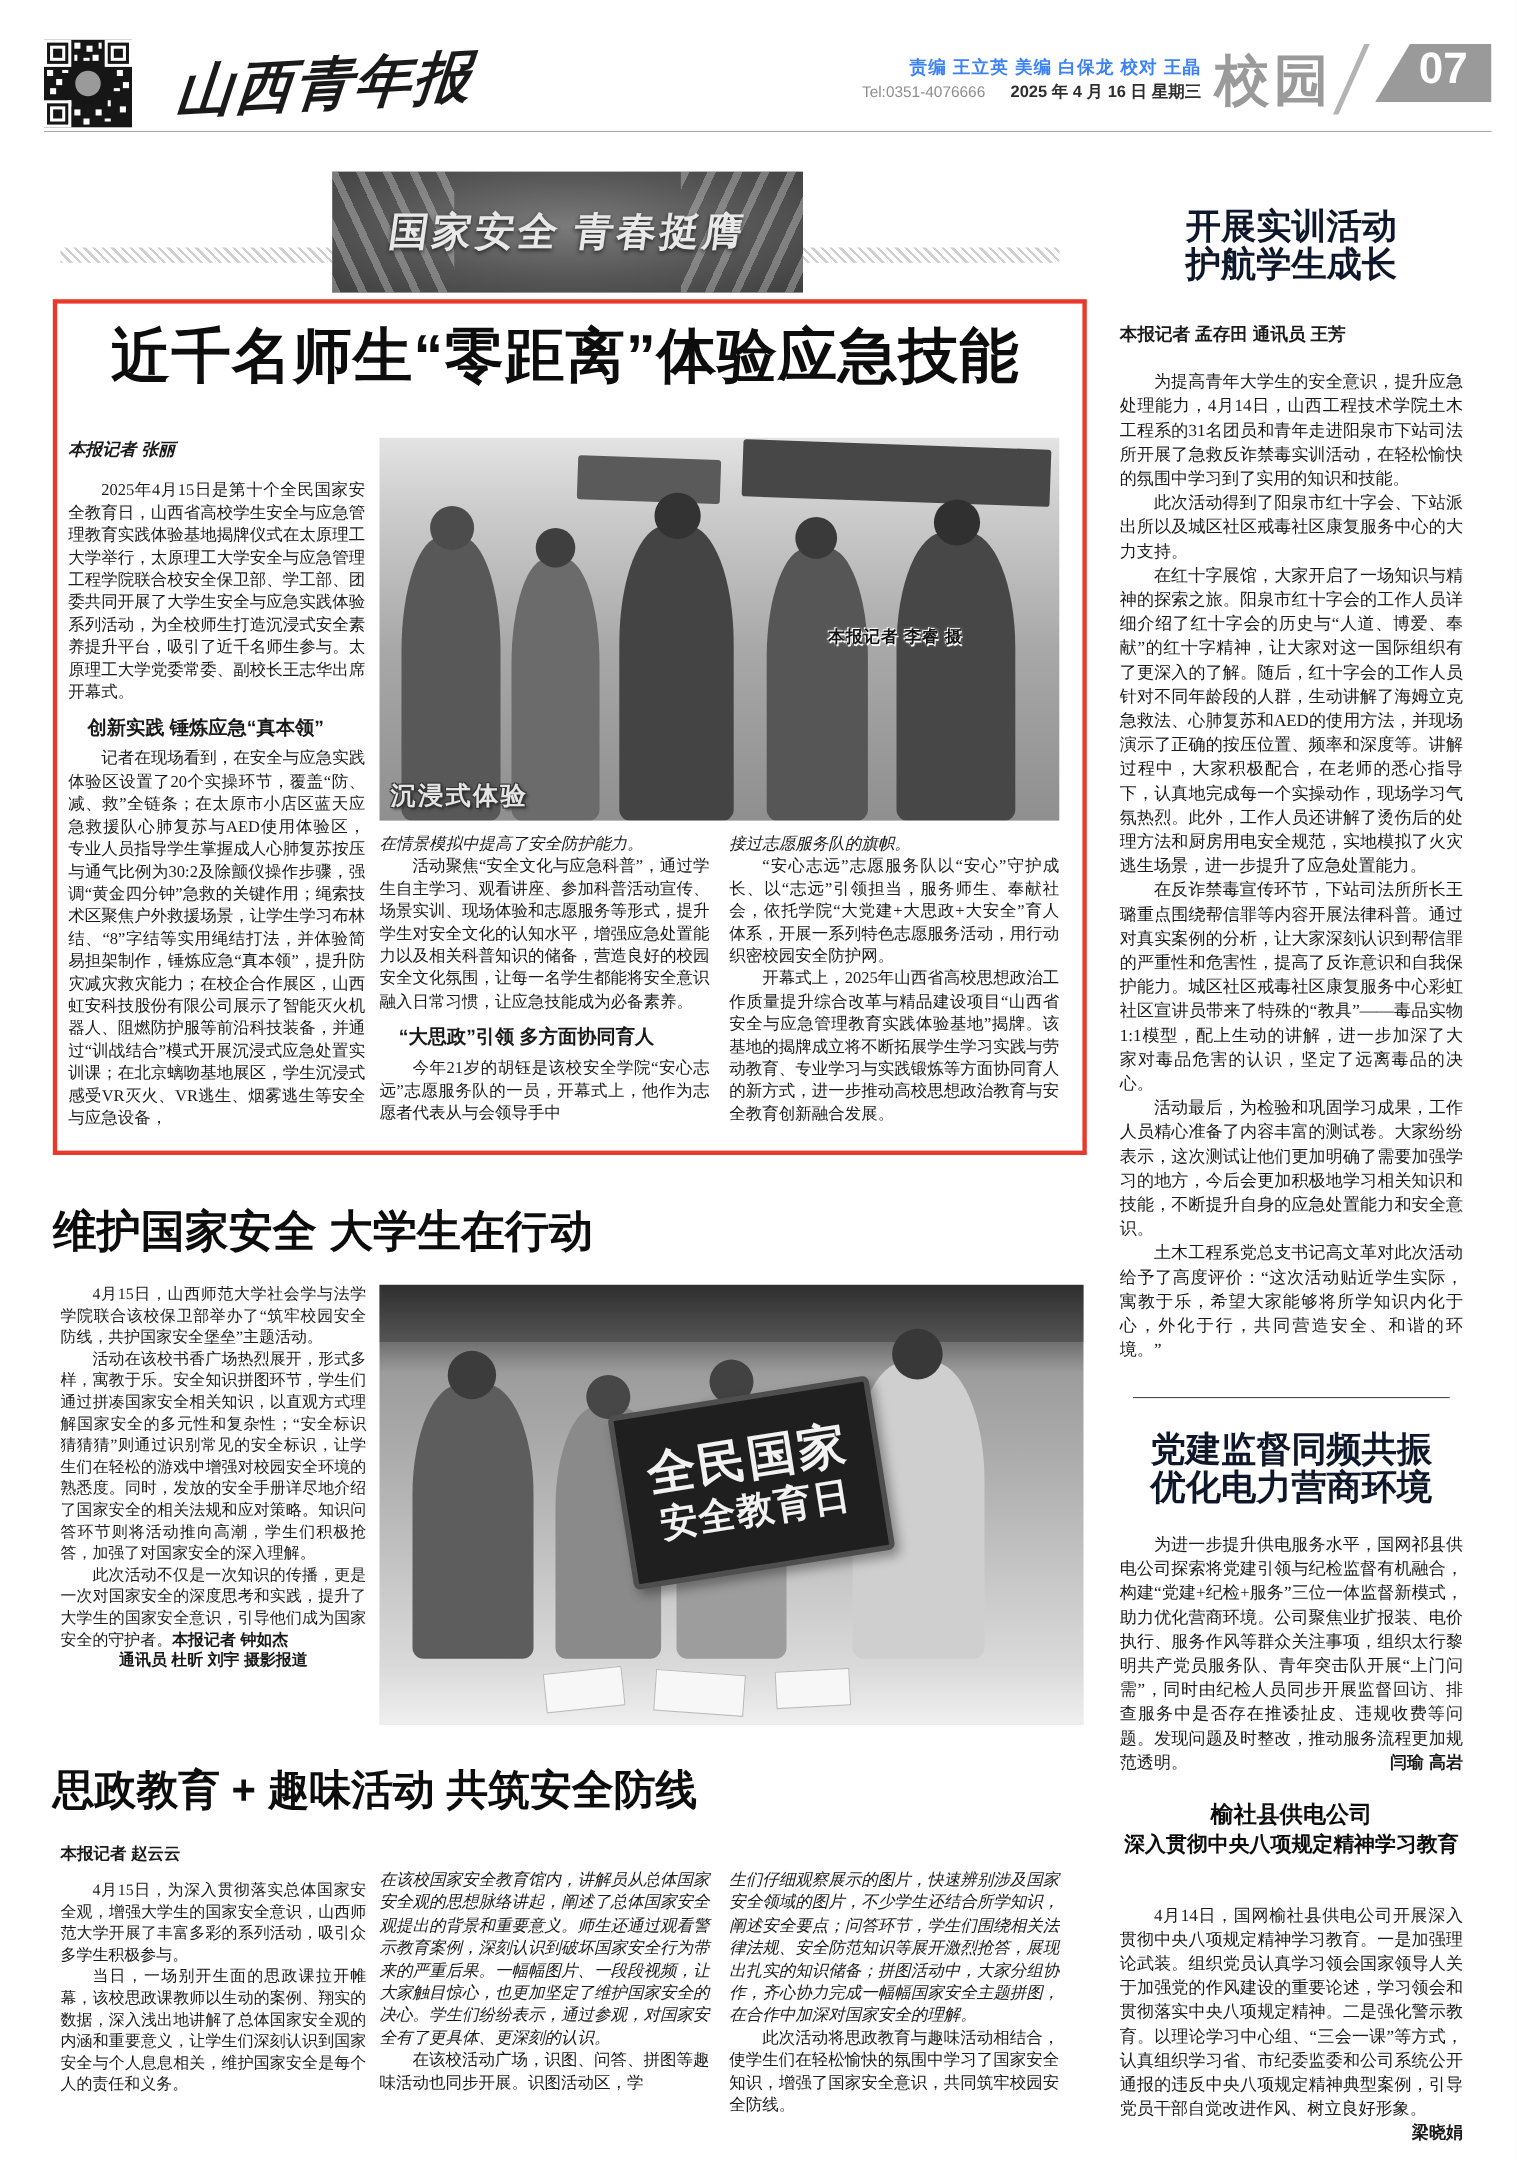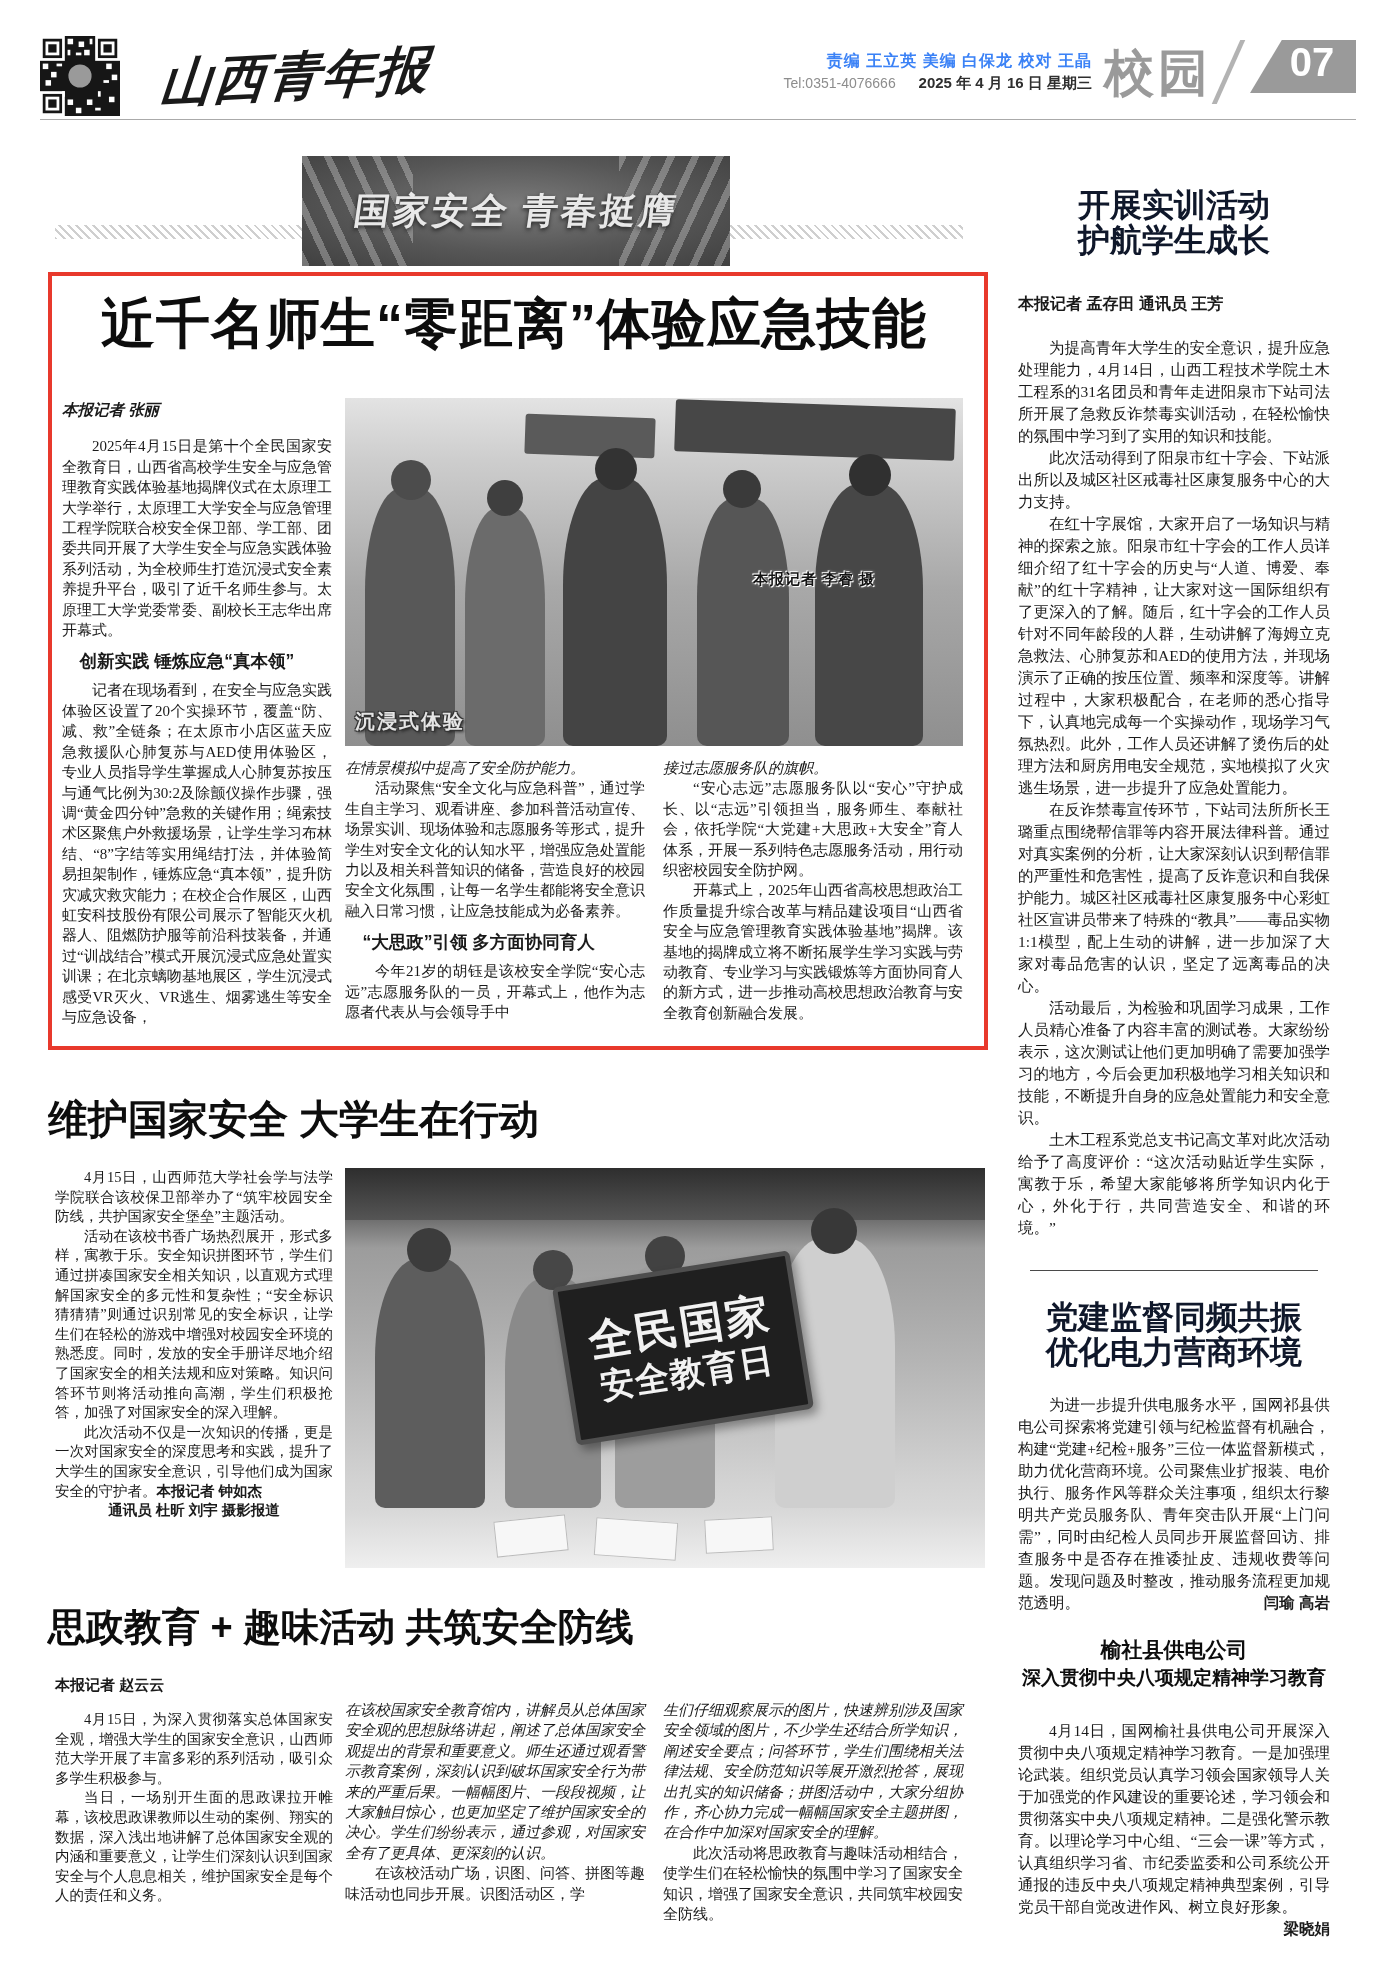--- a/index.html
+++ b/index.html
@@ -50,21 +50,21 @@
   .mid-title,.bot-title{font-family:"Liberation Sans",sans-serif;font-weight:900;color:#0d0d0d;white-space:nowrap;}
   .mid-title{font-size:40px;}
   .bot-title{font-size:38px;}
 
   
   .photo{overflow:hidden;}
   .photo1{background:linear-gradient(180deg,#e3e3e3 0%,#cdcdcd 18%,#a8a8a8 55%,#8f8f8f 100%);}
   .photo2{background:linear-gradient(180deg,#383838 0%,#4a4a4a 7%,#9c9c9c 20%,#b4b4b4 48%,#d2d2d2 78%,#e4e4e4 100%);}
   .fig{position:absolute;border-radius:40% 40% 10px 10px;}
   .head{position:absolute;border-radius:50%;}
-  .photo-caption{position:absolute;font-family:"Liberation Sans",sans-serif;font-weight:bold;font-size:20px;color:#e5e5e5;
+  .photo-caption{position:absolute;font-family:"Liberation Sans",sans-serif;font-weight:bold;font-size:23px;color:#e5e5e5;
     text-shadow:1px 1px 0 #333,-1px -1px 0 #333,1px -1px 0 #333,-1px 1px 0 #333,2px 2px 3px #222;letter-spacing:2px;}
   .photo-credit{position:absolute;font-family:"Liberation Sans",sans-serif;font-weight:bold;font-size:15px;color:#141414;
     text-shadow:0 0 3px #fff,1px 1px 0 #fff,-1px -1px 0 #fff;letter-spacing:1px;}
   .sign-board{position:absolute;background:#1f1f1f;border:5px solid #4e4e4e;border-radius:6px;
     transform:rotate(-9deg);display:flex;flex-direction:column;align-items:center;justify-content:center;
     color:#f2f2f2;font-family:"Liberation Sans",sans-serif;font-weight:900;box-shadow:4px 6px 10px rgba(0,0,0,.35);}
   .sign-l1{font-size:44px;letter-spacing:2px;line-height:1.15;}
   .sign-l2{font-size:34px;letter-spacing:1px;line-height:1.2;}
   .banner-strip{position:absolute;background:#474747;transform:rotate(2deg);border-radius:3px;}
   .tent{position:absolute;left:0;right:0;top:0;height:52px;background:linear-gradient(180deg,#2e2e2e,#555);}
@@ -259,20 +259,20 @@
     <div class="sb-body" style="margin-top:24px;">
       <p>
         <span>为进一步提升供电服务水平，国网祁县供电公司探索将党建引领与纪检监督有机融合，构建“党建+纪检+服务”三位一体监督新模式，助力优化营商环境。公司聚焦业扩报装、电价执行、服务作风等群众关注事项，组织太行黎明共产党员服务队、青年突击队开展“上门问需”，同时由纪检人员同步开展监督回访、排查服务中是否存在推诿扯皮、违规收费等问题。发现问题及时整改，推动服务流程更加规范透明。</span><span class="sig">闫瑜 高岩</span>
       </p>
     </div>
   </div>
 
   <div class="abs" style="left:1018px;top:1636px;width:312px;">
     <div class="sb-title-sm" style="font-size:21px;line-height:28px;">榆社县供电公司</div>
     <div class="sb-title-sm" style="font-size:19px;line-height:27px;">深入贯彻中央八项规定精神学习教育</div>
-    <div class="sb-body" style="margin-top:29px;">
+    <div class="sb-body" style="margin-top:40px;">
       <p>
         <span>4月14日，国网榆社县供电公司开展深入贯彻中央八项规定精神学习教育。一是加强理论武装。组织党员认真学习领会国家领导人关于加强党的作风建设的重要论述，学习领会和贯彻落实中央八项规定精神。二是强化警示教育。以理论学习中心组、“三会一课”等方式，认真组织学习省、市纪委监委和公司系统公开通报的违反中央八项规定精神典型案例，引导党员干部自觉改进作风、树立良好形象。</span><span class="sig">梁晓娟</span>
       </p>
     </div>
   </div>
 
 </div>
 
 </body></html>

